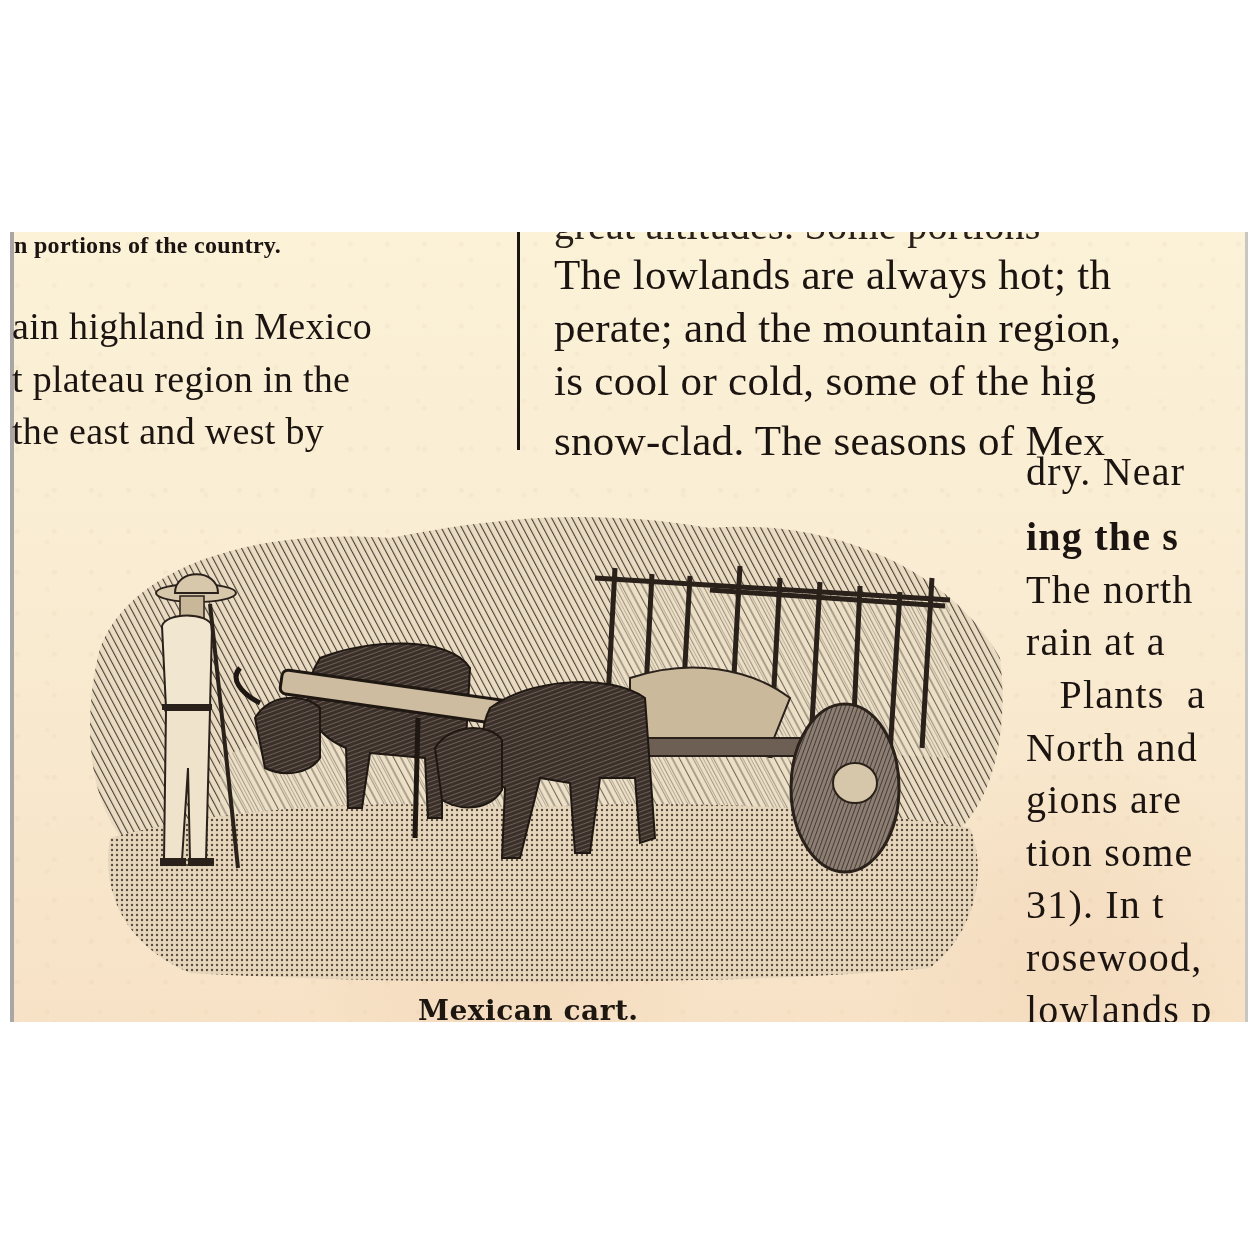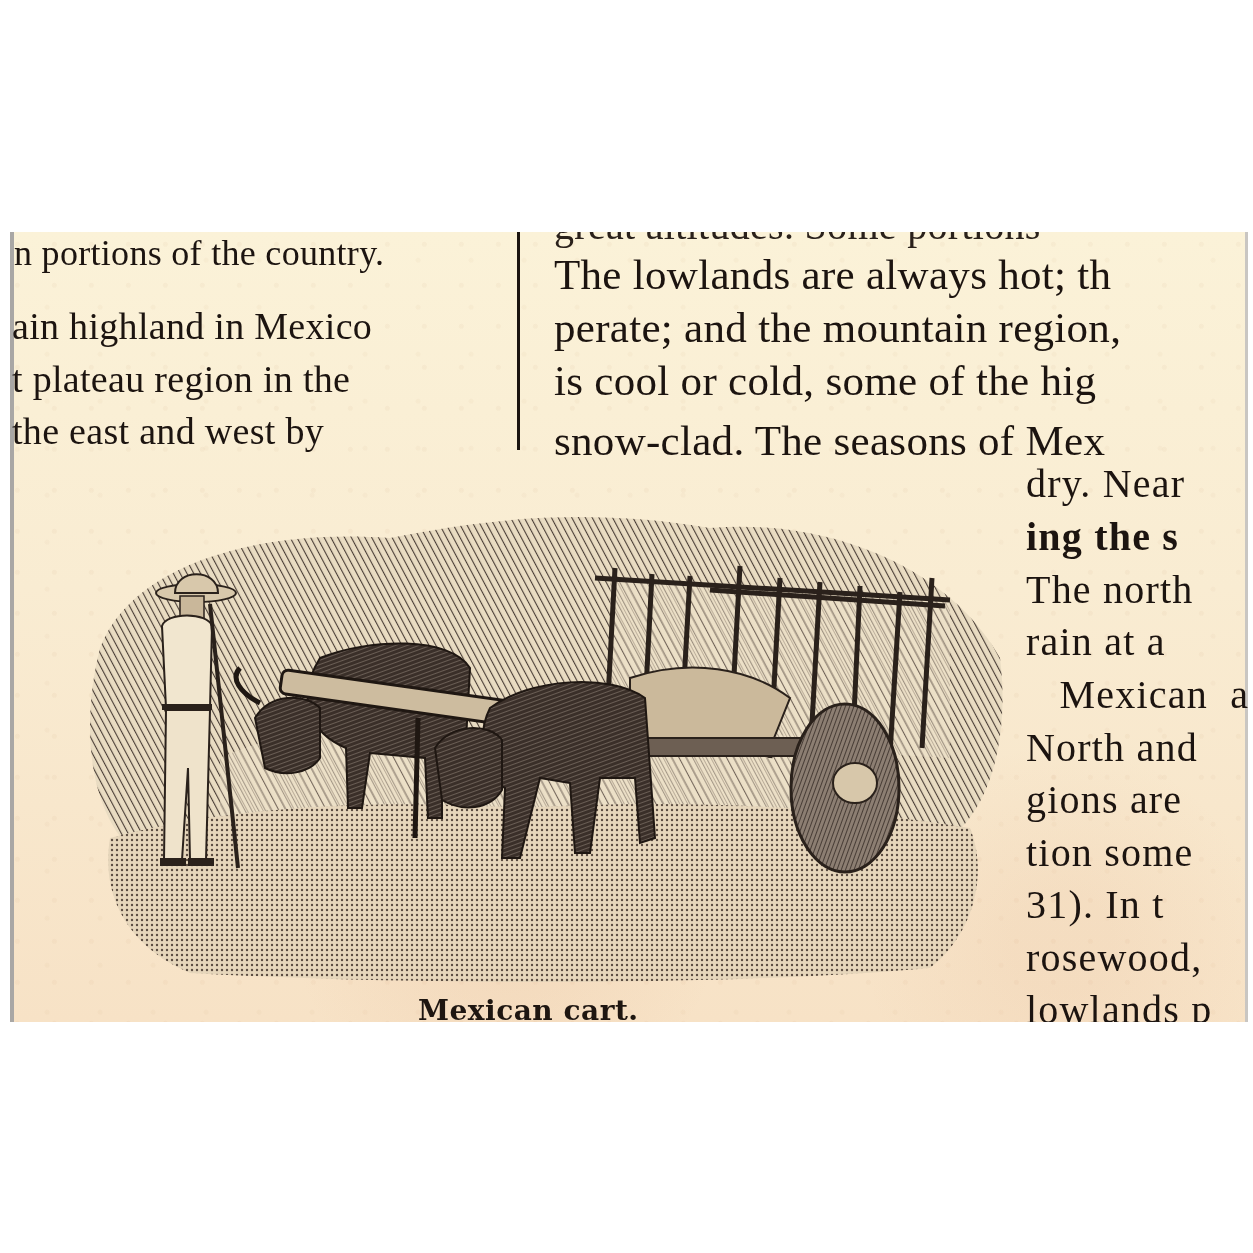--- a/index.html
+++ b/index.html
@@ -55,21 +55,22 @@
       position: absolute;
       white-space: nowrap;
       font-family: "Liberation Serif", "DejaVu Serif", serif;
       color: #1c1410;
     }
     .left-col .line {
       font-size: 38px;
       letter-spacing: 0.3px;
     }
     .left-col .line.first {
-      font-size: 36px;
+      font-size: 24px;
+      font-weight: bold;
     }
     .right-col .line {
       font-size: 43px;
       letter-spacing: 0.3px;
     }
     .right-col .line.clipped-top {
       font-size: 40px;
       top: -30px;
       color: #2a211b;
     }
@@ -121,25 +122,25 @@
 
   <div class="right-col">
     <div class="line clipped-top" style="left:544px;">great altitudes. Some portions</div>
     <div class="line" style="left:544px; top:18px;">The lowlands are always hot; th</div>
     <div class="line" style="left:544px; top:71px;">perate; and the mountain region,</div>
     <div class="line" style="left:544px; top:124px;">is cool or cold, some of the hig</div>
     <div class="line" style="left:544px; top:184px;">snow-clad.  The seasons of Mex</div>
   </div>
 
   <div class="side-col">
-    <div class="line" style="left:1016px; top:228px;">dry.  Near</div>
+    <div class="line" style="left:1016px; top:216px;">dry.  Near</div>
     <div class="line" style="left:1016px; top:281px;font-weight:bold;">ing  the  s</div>
     <div class="line" style="left:1016px; top:334px;">The north</div>
     <div class="line" style="left:1016px; top:386px;">rain  at  a</div>
-    <div class="line" style="left:1016px; top:439px; white-space:pre;">   Mexican  a</div>
+    <div class="line" style="left:1016px; top:439px; white-space:pre;">   Plants  a</div>
     <div class="line" style="left:1016px; top:492px;">North and</div>
     <div class="line" style="left:1016px; top:544px;">gions  are</div>
     <div class="line" style="left:1016px; top:597px;">tion  some</div>
     <div class="line" style="left:1016px; top:649px;">31).   In  t</div>
     <div class="line" style="left:1016px; top:702px;">rosewood,</div>
     <div class="line" style="left:1016px; top:754px;">lowlands p</div>
   </div>
 
   <div class="figure">
     <svg width="940" height="480" viewBox="0 0 940 480" xmlns="http://www.w3.org/2000/svg">

